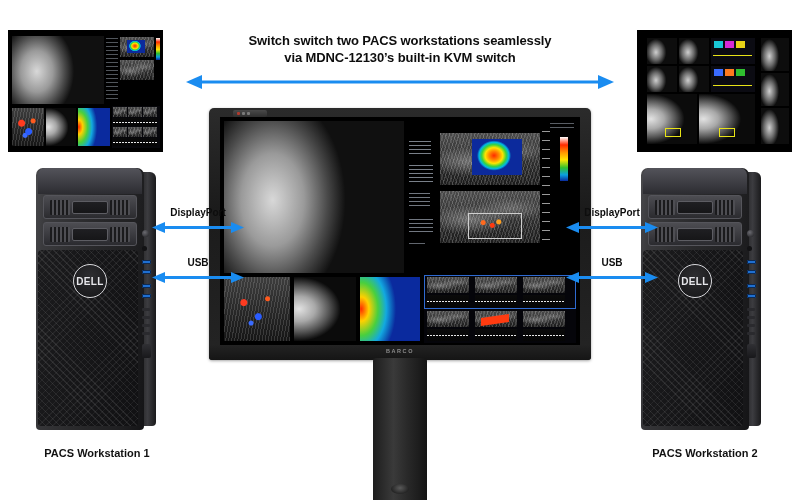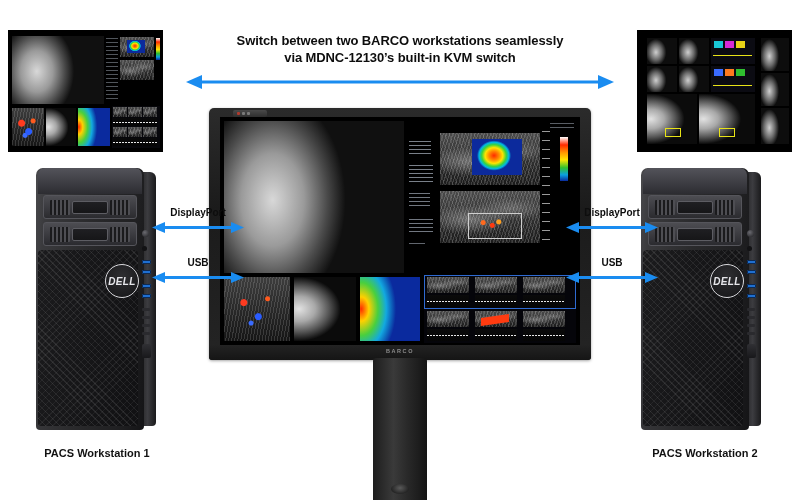--- a/index.html
+++ b/index.html
@@ -210,23 +210,23 @@
     border-radius: 4px 4px 3px 3px;
   }
   .dell-logo {
     position: absolute; left: 50%; top: 96px;
     transform: translateX(-50%);
     width: 34px; height: 34px;
     border-radius: 50%;
     border: 1.5px solid #d8d8dc;
     background: radial-gradient(circle at 50% 35%, #2e2e31, #151517);
     color: #e6e6ea;
-    font-size: 10px; font-weight: bold; font-style: italic;
+    font-size: 10px; font-weight: bold; 
     letter-spacing: .3px;
-    display: flex; align-items: center; justify-content: center; margin-left: 32px;
+    display: flex; align-items: center; justify-content: center;
   }
   .ports { position: absolute; left: 104px; top: 62px; width: 14px; }
   .port { position: absolute; left: 2px; border-radius: 1px; }
   .port.pw { top: 0; width: 7px; height: 7px; border-radius: 50%;
              background: radial-gradient(circle at 40% 35%, #6a6a70, #1d1d20); }
   .port.jack { top: 16px; width: 5px; height: 5px; border-radius: 50%; background:#121214; }
   .port.usb3 { width: 9px; height: 4px; background: #1f6fd0; box-shadow: inset 0 0 0 1px #0c2a55; }
   .port.u1 { top: 30px; }
   .port.u2 { top: 40px; }
   .port.u3 { top: 54px; }
@@ -257,21 +257,21 @@
     width: 200px; text-align: center;
     font-size: 11px; font-weight: bold; color: #111;
   }
   #caption-left  { left: -3px; }
   #caption-right { left: 605px; }
 </style>
 </head>
 <body>
 
 <div id="headline">
-  <span>Switch between two BARCO workstations seamlessly</span>
+  <span>Switch switch two PACS workstations seamlessly</span>
   <span class="l2">via MDNC-12130’s built-in KVM switch</span>
 </div>
 
 <svg id="top-arrow" viewBox="0 0 428 16">
   <line x1="14" y1="8" x2="414" y2="8" stroke="#1a8cf0" stroke-width="3.2"></line>
   <polygon points="0,8 16,1 16,15" fill="#1a8cf0"></polygon>
   <polygon points="428,8 412,1 412,15" fill="#1a8cf0"></polygon>
 </svg>
 
 <div id="shot-left" class="corner-shot">

